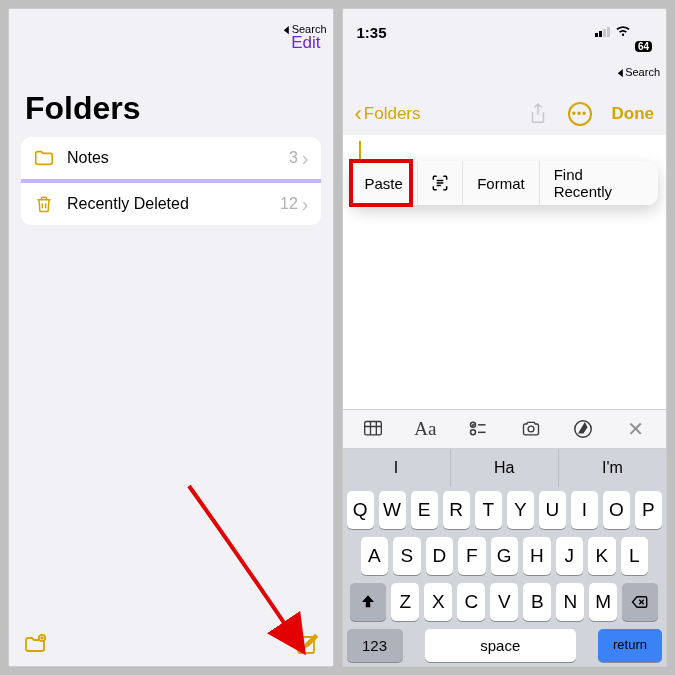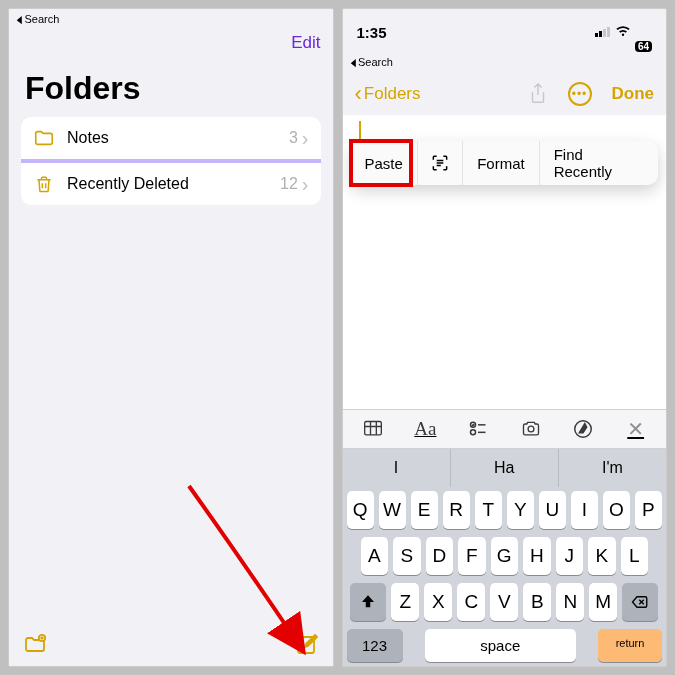--- a/index.html
+++ b/index.html
@@ -1,19 +1,19 @@
 <!DOCTYPE html>
 <html><head>
 <meta charset="utf-8">
 <style>
   * { box-sizing: border-box; margin: 0; padding: 0; font-family: -apple-system, BlinkMacSystemFont, "Helvetica Neue", sans-serif; }
   body { background: #c0c0c0; width: 675px; height: 675px; overflow: hidden; }
   .wrap { display: flex; gap: 8px; padding: 8px; width: 675px; height: 675px; }
   .phone { flex: 1; background: #f2f2f6; border: 1px solid #ccc; border-radius: 2px; position: relative; overflow: hidden; display:flex; flex-direction:column;}
-  .back-search { font-size: 11px; padding: 4px 6px; color:#000;}
+  .back-search { font-size: 11px; padding: 14px 6px; color:#000;text-align:right;}
   .back-search .tri { display:inline-block; transform: scaleX(0.6); margin-right:-2px;}
   
   .left .edit { position:absolute; right:12px; top:24px; color:#6d28d9; font-size:17px;}
   .left .title { font-size: 32px; font-weight: 700; padding: 40px 16px 10px 16px; }
   .left .section { font-size: 20px; font-weight: 600; padding: 4px 18px 10px 18px; }
   .left .list { background:#fff; margin: 0 12px; border-radius:10px; }
   .left .row { display:flex; align-items:center; padding:10px 12px; font-size:16px;}
   .left .row + .row { border-top:4px solid #c4b5fd;}
   .left .row .icon { width:22px; height:22px; margin-right:12px; display:flex; align-items:center; justify-content:center;}
   .left .row .count { margin-left:auto; color:#b0b0b5; font-size:16px; margin-right:4px;}
@@ -34,34 +34,34 @@
   .right .nav .done { color:#d6a400; font-size:17px; font-weight:600;}
   .right .note-area { flex:1; background:#fff; position:relative;}
   .right .cursor { position:absolute; top:6px; left:16px; width:2px; height:20px; background:#d6a400;}
   .right .menu { position:absolute; top:26px; left:8px; right:8px; height:44px; background:#fafafa; border-radius:10px; display:flex; align-items:flex-start; box-shadow:0 6px 16px rgba(0,0,0,0.18);}
   .right .menu .item { padding:0 14px; height:100%; display:flex; align-items:center; font-size:15px; border-right:1px solid #e3e3e3;}
   .right .menu .item:last-child { border-right:none;}
   .right .menu .paste-hl { position:absolute; left:-2px; top:-2px; width:64px; height:48px; border:4px solid #e30000; pointer-events:none;}
   .right .menu .scan { width:46px; display:flex; align-items:center; justify-content:center; border-right:1px solid #e3e3e3; height:100%;}
   
   .kbd { background:#d1d4da; }
-  .kb-tools { display:flex; align-items:center; justify-content:space-around; padding:8px 4px; background:#f5f5f7; border-top:1px solid #d0d0d4; border-bottom:1px solid #d0d0d4;text-decoration:underline;}
+  .kb-tools { display:flex; align-items:center; justify-content:space-around; padding:8px 4px; background:#f5f5f7; border-top:1px solid #d0d0d4; border-bottom:1px solid #d0d0d4;}
   .kb-tools .t { width:26px; height:22px; color:#3a3a3c; display:flex; align-items:center; justify-content:center; font-size:18px;}
   .kb-tools .x { color:#8e8e93; font-size:20px; font-weight:300;}
   .suggest { display:flex; background:#d1d4da;}
   .suggest div { flex:1; text-align:center; padding:10px 0; font-size:16px; color:#000;}
   .suggest div + div { border-left:1px solid #b9bcc2;}
   .krow { display:flex; gap:5px; padding:4px 4px; justify-content:center;}
   .key { background:#fff; border-radius:5px; box-shadow:0 1px 0 #898b8f; flex:1; text-align:center; padding:8px 0; font-size:19px; max-width:28px; min-width:24px;}
   .krow.r2 { padding-left:18px; padding-right:18px;}
   .krow.r3 .mod { background:#aeb2bb; flex:0 0 36px; max-width:36px; display:flex; align-items:center; justify-content:center;}
   .krow.r4 { gap:22px;}
   .krow.r4 .num { background:#aeb2bb; flex:0 0 56px; max-width:56px; font-size:15px;}
   .krow.r4 .space { flex:1; max-width:none; font-size:15px;}
-  .krow.r4 .ret { background:#fdba74; flex:0 0 64px; max-width:64px; font-size:11px;}
+  .krow.r4 .ret { background:#3b82f6; flex:0 0 64px; max-width:64px; font-size:13px;}
 </style>
 </head>
 <body>
 
 <div class="wrap">
 
   <div class="phone left">
     <div class="back-search"><span class="tri">◀</span> <span>Search</span></div>
     <div class="edit">Edit</div>
     <div class="title">Folders</div>

